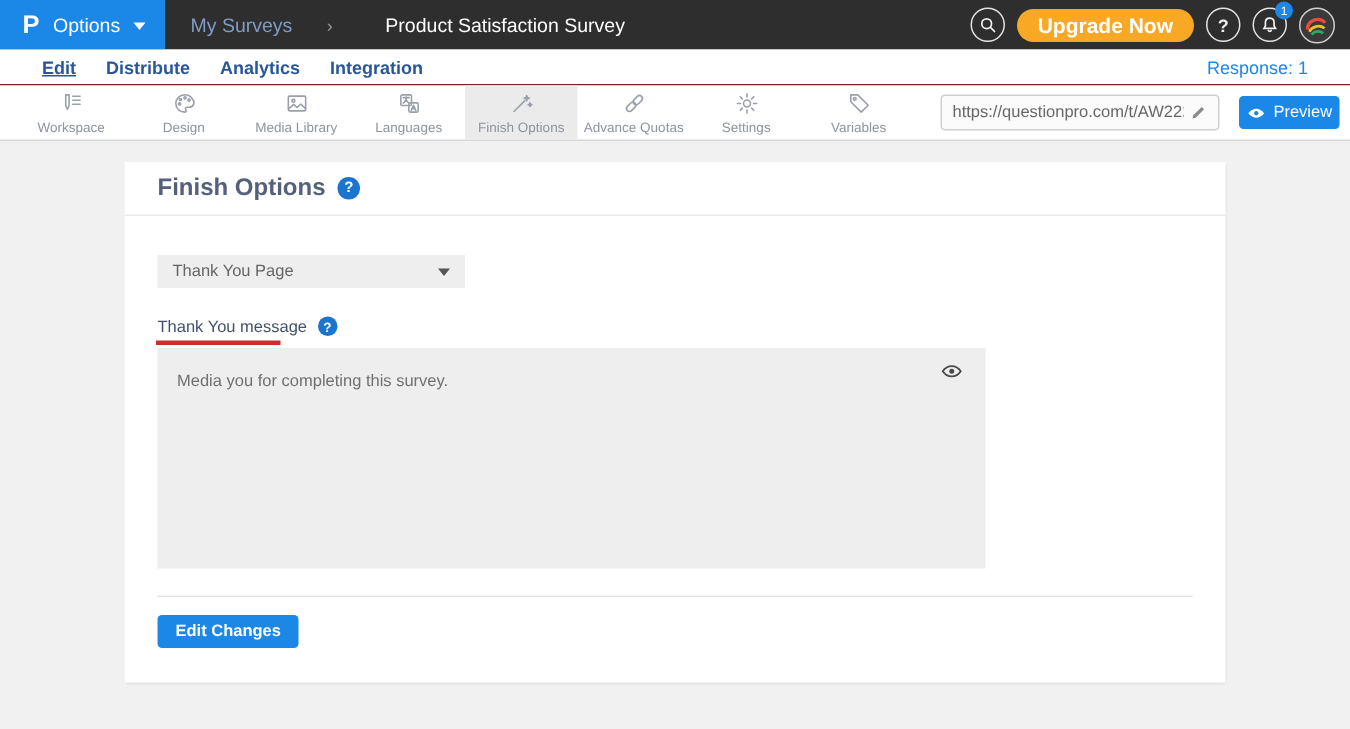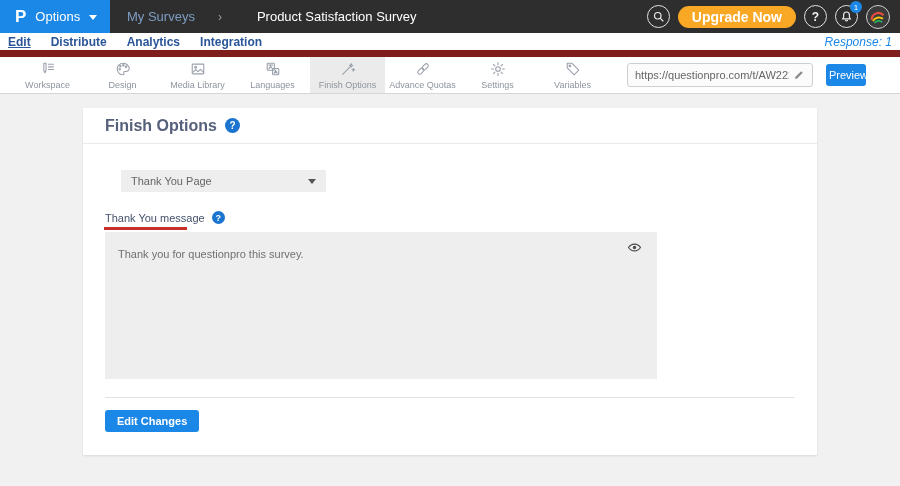--- a/index.html
+++ b/index.html
@@ -20,44 +20,44 @@
   .topbar-right { margin-left:auto; display:flex; align-items:center; gap:8px; padding-right:10px; }
   .circle-btn { width:23px; height:23px; border:1px solid #E3E3E3; border-radius:50%; display:flex; align-items:center; justify-content:center; cursor:pointer; background:transparent; color:#fff; }
   .circle-btn svg { width:13px; height:13px; stroke:#F0F0F0; fill:none; stroke-width:1.6; stroke-linecap:round; }
   .help-glyph { color:#F0F0F0; font-size:12px; font-weight:bold; }
   .upgrade-btn { height:22px; padding:0 14px; background:#F9A825; border:none; border-radius:11px; color:#fff; font-size:14px; font-weight:bold; cursor:pointer; font-family:inherit; }
   .bell-wrap { position:relative; }
   .badge { position:absolute; top:-4px; right:-4px; min-width:12px; height:12px; padding:0 2px; background:#1B87E6; border-radius:7px; color:#fff; font-size:8px; display:flex; align-items:center; justify-content:center; }
   .avatar { width:24px; height:24px; border-radius:50%; border:1px solid #cfcfcf; overflow:hidden; cursor:pointer; background:#3A3A3A; display:flex; align-items:center; justify-content:center; }
 
   
-  .tabbar { position:absolute; top:33px; left:0; width:900px; height:24px; background:#fff; border-bottom:7px solid #7f1d1d; display:flex; align-items:center; gap:20px; padding:0 8px; }
+  .tabbar { position:absolute; top:33px; left:0; width:900px; height:24px; background:#fff; border-bottom:1px solid #7f1d1d; display:flex; align-items:center; gap:20px; padding:0 28px; }
   .tab { font-size:12px; font-weight:bold; color:#2A5699; cursor:pointer; }
   .tab.active { text-decoration:underline; }
-  .response { margin-left:auto; font-size:12px; color:#1B87E6;font-style:italic; }
+  .response { margin-left:auto; font-size:12px; color:#1B87E6; }
 
   
   .toolbar { position:absolute; top:57px; left:0; width:900px; height:37px; background:#fff; border-bottom:1px solid #D6D6D6; display:flex; padding-left:10px; }
   .tool { width:75px; display:flex; flex-direction:column; align-items:center; justify-content:center; gap:3px; cursor:pointer; }
   .tool.active { background:#EBEBEB; }
   .tool svg { width:16px; height:16px; stroke:#9AA0AA; fill:none; stroke-width:1.2; stroke-linejoin:round; stroke-linecap:round; }
   .tlabel { font-size:9px; color:#8E949E; white-space:nowrap; }
   .url-box { position:absolute; left:627px; top:6px; width:186px; height:24px; background:#FBFBFB; border:1px solid #CFCFCF; border-radius:3px; display:flex; align-items:center; padding:0 7px; cursor:text; }
   .url-text { flex:1; font-size:11px; color:#666; white-space:nowrap; overflow:hidden; }
   .url-box svg { width:12px; height:12px; flex-shrink:0; margin-left:4px; cursor:pointer; }
-  .preview-btn { position:absolute; left:826px; top:7px; width:40px; height:22px; background:#1B87E6; border:none; border-radius:3px; color:#fff; font-size:11px; display:flex; align-items:center; justify-content:center; gap:5px; cursor:pointer; font-family:inherit; }
+  .preview-btn { position:absolute; left:826px; top:7px; width:67px; height:22px; background:#1B87E6; border:none; border-radius:3px; color:#fff; font-size:11px; display:flex; align-items:center; justify-content:center; gap:5px; cursor:pointer; font-family:inherit; }
   .preview-btn svg { width:13px; height:13px; stroke:#fff; fill:none; stroke-width:1.4; }
 
   
   .card { position:absolute; left:83px; top:108px; width:734px; height:347px; background:#fff; box-shadow:0 1px 2px rgba(0,0,0,0.1); }
   .card-title-row { height:36px; display:flex; align-items:center; gap:8px; padding:0 22px; border-bottom:1px solid #EAEAEA; }
   .card-title { font-size:16px; color:#55607A; }
   .help-badge { width:15px; height:15px; background:#1B74CE; border-radius:50%; color:#fff; font-size:10px; font-weight:bold; display:flex; align-items:center; justify-content:center; cursor:pointer; }
   .help-badge.sm { width:13px; height:13px; font-size:9px; }
-  .select { position:absolute; left:38px; top:62px; width:205px; height:22px; background:#EEEEEE; display:flex; align-items:center; justify-content:space-between; padding:0 10px; font-size:11px; color:#666; cursor:pointer; }
+  .select { position:absolute; left:22px; top:62px; width:205px; height:22px; background:#EEEEEE; display:flex; align-items:center; justify-content:space-between; padding:0 10px; font-size:11px; color:#666; cursor:pointer; }
   .select-caret { width:0; height:0; border-left:4px solid transparent; border-right:4px solid transparent; border-top:5px solid #555; }
   .msg-label-row { position:absolute; left:22px; top:103px; display:flex; align-items:center; gap:7px; }
   .msg-label { font-size:11px; color:#44516B; }
   .red-underline { position:absolute; left:21px; top:119px; width:83px; height:3px; background:#C9302C; }
   .textarea-wrap { position:absolute; left:22px; top:124px; width:552px; height:147px; background:#EEEEEE; cursor:text; }
   .textarea-text { position:absolute; left:13px; top:16px; right:40px; font-size:11px; color:#707070; }
   .eye-btn { position:absolute; right:14px; top:8px; width:16px; height:16px; cursor:pointer; }
   .eye-btn svg { width:15px; height:15px; stroke:#4A4A4A; fill:none; stroke-width:1.4; }
   .divider2 { position:absolute; left:22px; top:289px; width:690px; height:1px; background:#E3E3E3; }
   .save-btn { position:absolute; left:22px; top:302px; height:22px; padding:0 12px; background:#1B87E6; border:none; border-radius:3px; color:#fff; font-size:11px; font-weight:bold; cursor:pointer; font-family:inherit; }
@@ -207,21 +207,21 @@
       <span class="select-caret"></span>
     </div>
 
     <div class="msg-label-row">
       <span class="msg-label">Thank You message</span>
       <span class="help-badge sm">?</span>
     </div>
     <div class="red-underline"></div>
 
     <div class="textarea-wrap">
-      <div class="textarea-text">Thank you for questionpro this survey.</div>
+      <div class="textarea-text">Media you for completing this survey.</div>
       <span class="eye-btn">
         <svg viewBox="0 0 18 18">
             <path d="M1.8 9S4.5 4.9 9 4.9 16.2 9 16.2 9 13.5 13.1 9 13.1 1.8 9 1.8 9z"></path>
             <circle cx="9" cy="9" r="2" fill="#4A4A4A" stroke="none"></circle>
           </svg>
       </span>
     </div>
 
     <div class="divider2"></div>
     <button class="save-btn">Edit Changes</button>

